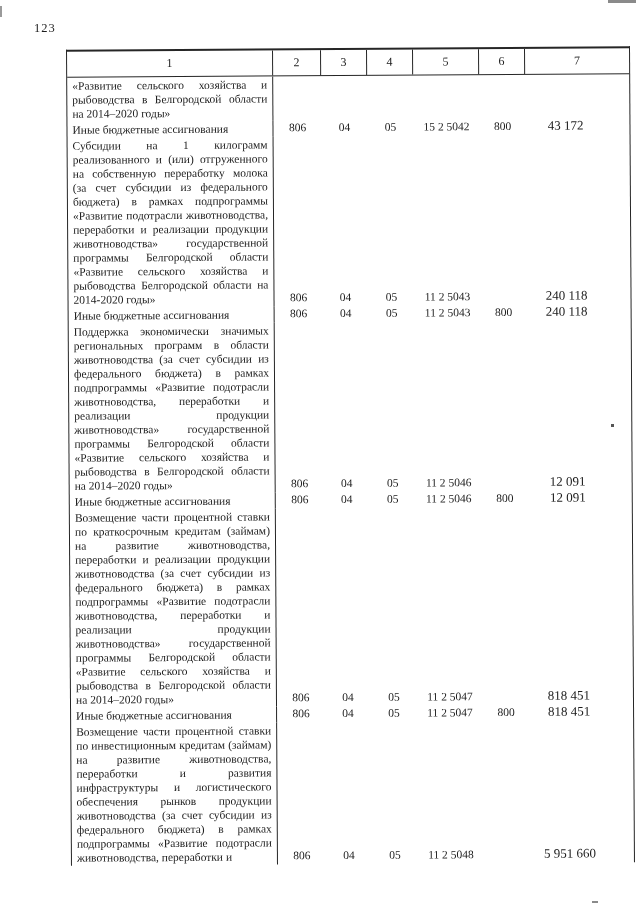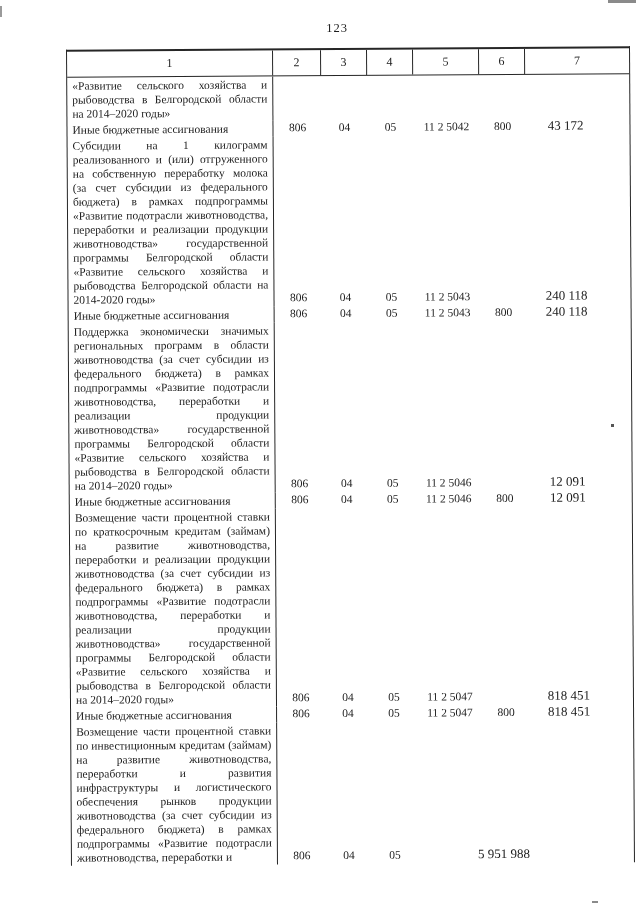--- a/index.html
+++ b/index.html
@@ -3,21 +3,21 @@
 <meta charset="utf-8">
 <style>
   html,body { margin:0; padding:0; }
   body {
     width:640px; height:905px; overflow:hidden; position:relative;
     background:#ffffff; color:#1c1c1c;
     font-family:"Liberation Serif","DejaVu Serif",serif;
   }
   .page-number {
     position:absolute; top:21px; left:34px; right:0;
-    text-align:center; font-size:12.5px; letter-spacing:1px;
+    text-align:left; font-size:12.5px; letter-spacing:1px;
   }
   .doc-table {
     position:absolute; left:66px; top:48px; width:564px;
     box-sizing:border-box;
     border-style:solid; border-color:#262626;
     border-width:2px 1px 0 1px;
     transform:rotate(-0.35deg); transform-origin:50% 0;
   }
   .thead { display:flex; border-bottom:1.5px solid #262626; height:25px; }
   .th {
@@ -67,21 +67,21 @@
     <div class="cv w4"></div>
     <div class="cv w5"></div>
     <div class="cv w6"></div>
     <div class="cv w7 c7"></div>
   </div>
       <div class="trow">
     <div class="c1">Иные бюджетные ассигнования</div>
     <div class="cv w2">806</div>
     <div class="cv w3">04</div>
     <div class="cv w4">05</div>
-    <div class="cv w5">11 2 5042</div>
+    <div class="cv w5">15 2 5042</div>
     <div class="cv w6">800</div>
     <div class="cv w7 c7">43 172</div>
   </div>
       <div class="trow">
     <div class="c1">Субсидии на 1 килограмм реализованного и (или) отгруженного на собственную переработку молока (за счет субсидии из федерального бюджета) в рамках подпрограммы «Развитие подотрасли животноводства, переработки и реализации продукции животноводства» государственной программы Белгородской области «Развитие сельского хозяйства и рыбоводства Белгородской области на 2014-2020 годы»</div>
     <div class="cv w2">806</div>
     <div class="cv w3">04</div>
     <div class="cv w4">05</div>
     <div class="cv w5">11 2 5043</div>
     <div class="cv w6"></div>
@@ -130,22 +130,23 @@
     <div class="cv w4">05</div>
     <div class="cv w5">11 2 5047</div>
     <div class="cv w6">800</div>
     <div class="cv w7 c7">818 451</div>
   </div>
       <div class="trow">
     <div class="c1">Возмещение части процентной ставки по инвестиционным кредитам (займам) на развитие животноводства, переработки и развития инфраструктуры и логистического обеспечения рынков продукции животноводства (за счет субсидии из федерального бюджета) в рамках подпрограммы «Развитие подотрасли животноводства, переработки и</div>
     <div class="cv w2">806</div>
     <div class="cv w3">04</div>
     <div class="cv w4">05</div>
+    <div class="cv w5">11 2 5048</div>
     <div class="cv w6"></div>
-    <div class="cv w7 c7">5 951 988</div>
+    <div class="cv w7 c7">5 951 660</div>
   </div>
     </div>
 </div>
 
 <div class="artifact a-top-right"></div>
 <div class="artifact a-left-tick"></div>
 <div class="artifact a-mid-dot"></div>
 <div class="artifact a-bot-speck"></div>
 
 </body></html>

